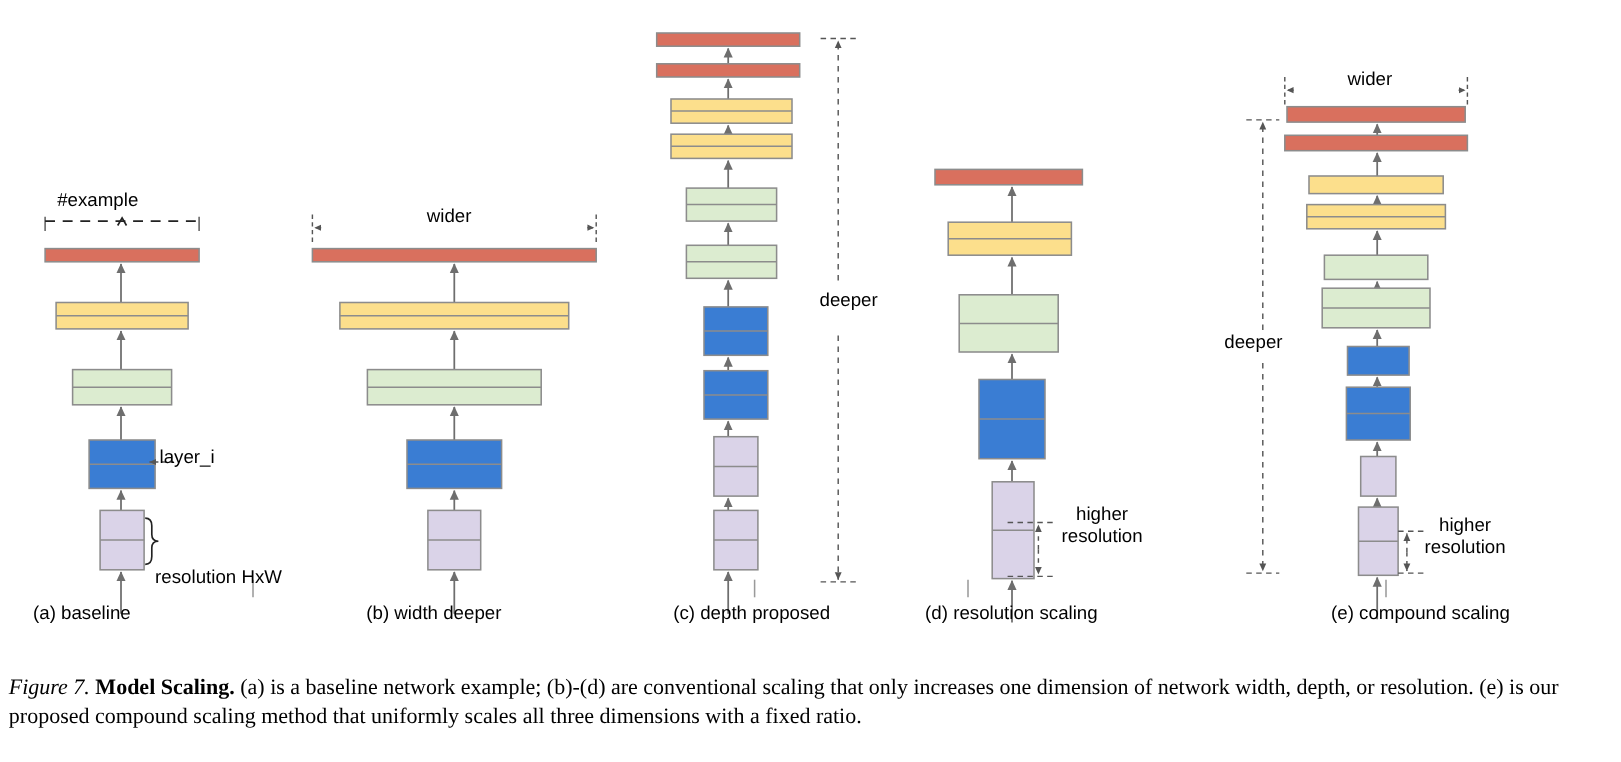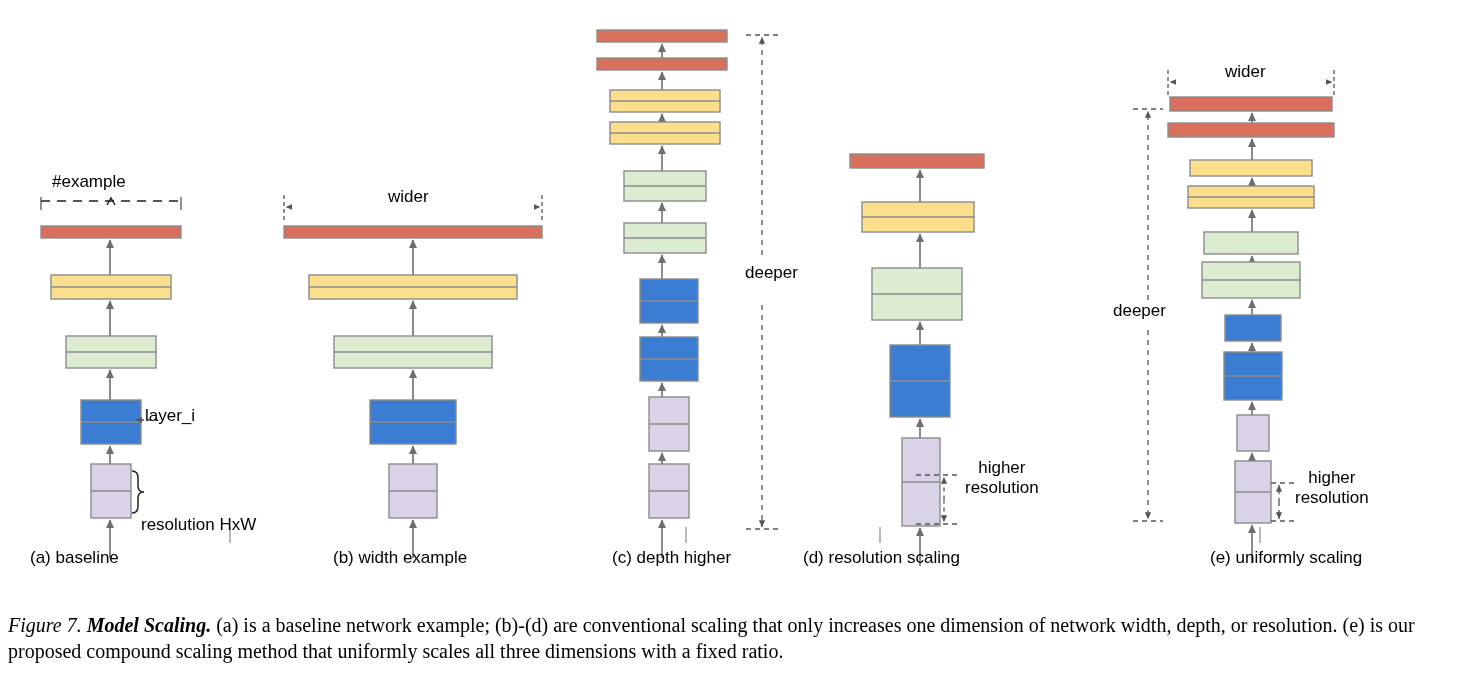--- a/index.html
+++ b/index.html
@@ -4,21 +4,21 @@
 <style>
   html,body{margin:0;padding:0;background:#ffffff;}
   body{width:1474px;height:693px;font-family:"Liberation Sans",sans-serif;color:#000;}
   #fig{position:relative;width:1474px;height:693px;overflow:hidden;}
   svg.diagram{position:absolute;left:0;top:0;width:1474px;height:600px;}
   .panel-label{position:absolute;font-size:17px;color:#000;white-space:nowrap;font-family:"Liberation Sans",sans-serif;}
   .ann{position:absolute;font-size:17px;color:#000;white-space:nowrap;font-family:"Liberation Sans",sans-serif;text-align:center;}
   .ann.two-line{line-height:1.18;}
   #caption{position:absolute;left:8px;top:612px;width:1462px;font-family:"Liberation Serif",serif;font-size:20px;line-height:1.32;color:#000;text-align:left;}
   #caption .fignum{font-style:italic;}
-  #caption .bold{font-weight:bold;font-style:italic;}
+  #caption .bold{font-weight:bold;}
 </style>
 </head>
 <body>
 
 <div id="fig">
 
   <svg class="diagram" viewBox="0 0 1474 600">
     <defs>
       <marker id="arrHead" markerWidth="7" markerHeight="7" refX="5.2" refY="3" orient="auto">
         <path d="M0,0.4 L5.6,3 L0,5.6 Z" fill="#6e6e6e"></path>
@@ -158,24 +158,24 @@
         <line x1="158" y1="420" x2="136" y2="420" stroke="#555555" stroke-width="1.3" stroke-dasharray="4,3" marker-end="url(#dashHeadSm)"></line>
         <path d="M132,471 q6,0 6,7 L138,486 q0,6 6,6 q-6,0 -6,6 L138,506 q0,7 -6,7" fill="none" stroke="#222" stroke-width="1.5"></path>
         <line x1="230" y1="527" x2="230" y2="543" stroke="#9a9a9a" stroke-width="1.4"></line>
         <line x1="686" y1="527" x2="686" y2="543" stroke="#9a9a9a" stroke-width="1.4"></line>
         <line x1="880" y1="527" x2="880" y2="543" stroke="#9a9a9a" stroke-width="1.4"></line>
         <line x1="1260" y1="527" x2="1260" y2="543" stroke="#9a9a9a" stroke-width="1.4"></line>
       </g>
   </svg>
 
   <div class="panel-label" style="left:30px;top:548px;">(a) baseline</div>
-  <div class="panel-label" style="left:333px;top:548px;">(b) width example</div>
-  <div class="panel-label" style="left:612px;top:548px;">(c) depth higher</div>
-  <div class="panel-label" style="left:803px;top:548px;">(d) resolution scaling</div>
-  <div class="panel-label" style="left:1210px;top:548px;">(e) uniformly scaling</div>
+  <div class="panel-label" style="left:333px;top:548px;">(b) width deeper</div>
+  <div class="panel-label" style="left:612px;top:548px;">(c) depth proposed</div>
+  <div class="panel-label" style="left:841px;top:548px;">(d) resolution scaling</div>
+  <div class="panel-label" style="left:1210px;top:548px;">(e) compound scaling</div>
 
   <div class="ann" style="left:52px;top:172px;">#example</div>
   <div class="ann" style="left:145px;top:406px;">layer_i</div>
   <div class="ann" style="left:141px;top:479px;margin-top:36px;">resolution HxW</div>
 
   <div class="ann" style="left:388px;top:187px;">wider</div>
 
   <div class="ann" style="left:745px;top:263px;">deeper</div>
 
   <div class="ann two-line" style="left:965px;top:458px;"><span style="white-space:pre-line;">higher

